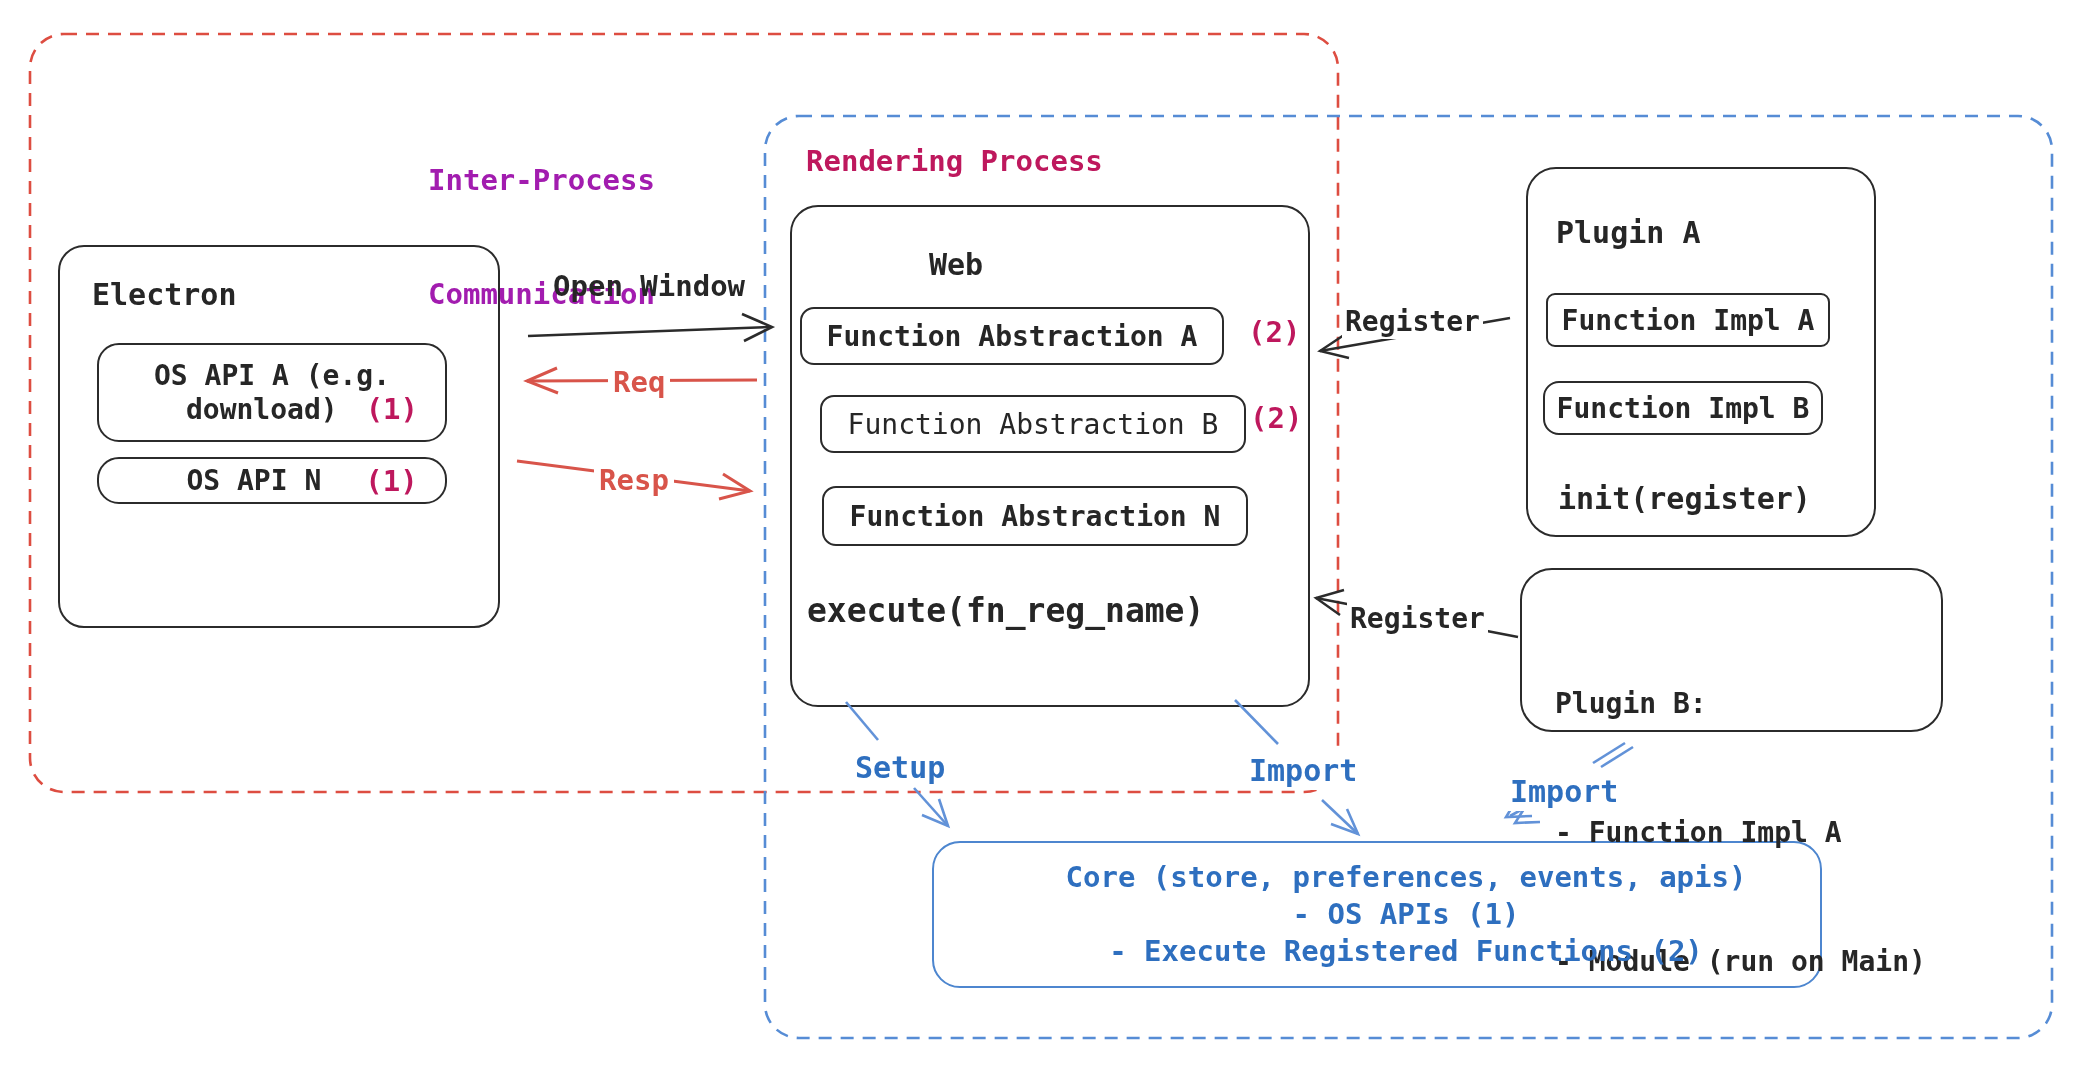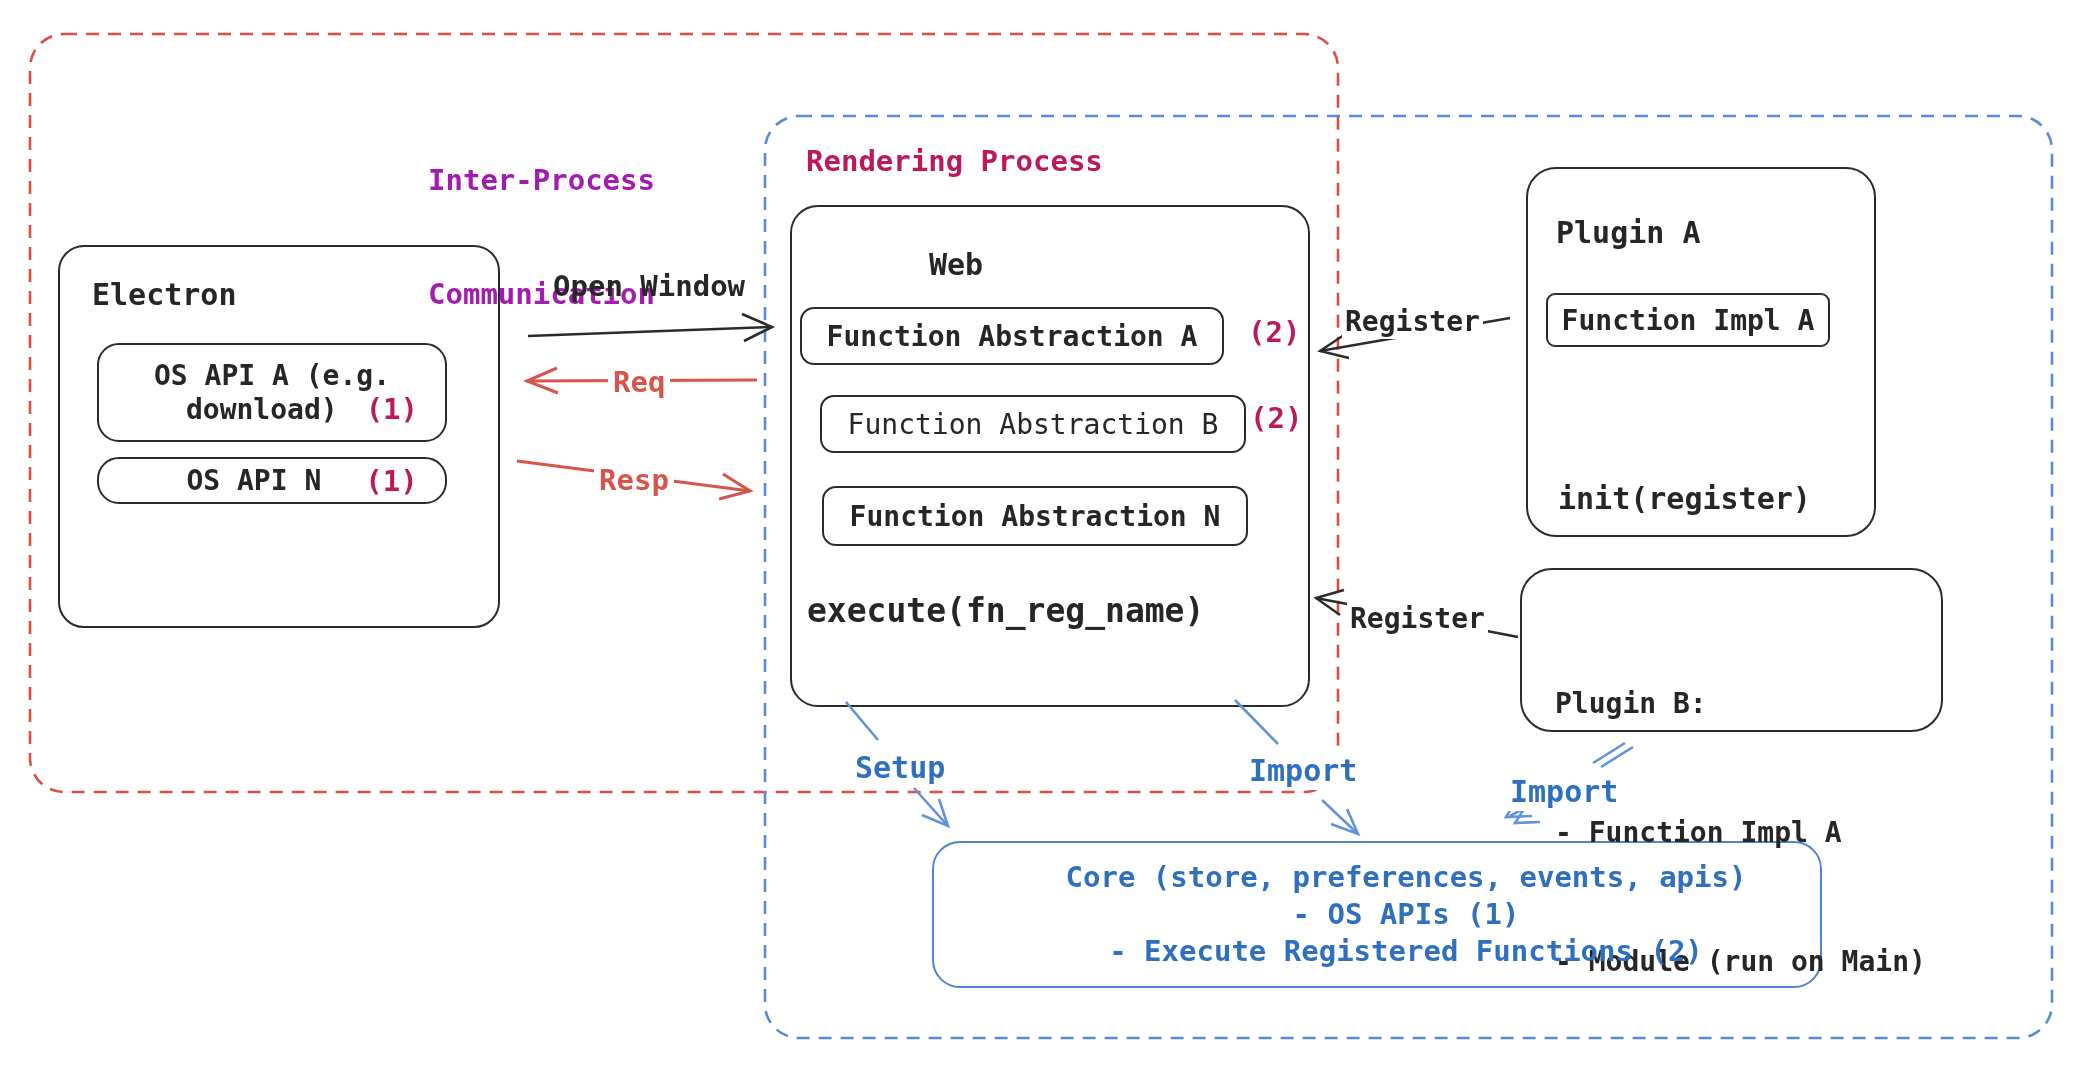--- a/index.html
+++ b/index.html
@@ -120,20 +120,21 @@
   <div class="box fnbox center-row" style="left:820px;top:395px;width:426px;height:58px;border-radius:14px;font-weight:normal;">Function Abstraction B</div>
   <div class="label blue" style="left:1250px;top:400px;font-size:29px;">(2)</div>
 
   <div class="box fnbox center-row" style="left:822px;top:486px;width:426px;height:60px;border-radius:14px;font-weight:bold;">Function Abstraction N</div>
 
   <div class="label bold" style="left:807px;top:590px;font-size:33px;text-align:right;">execute(fn_reg_name)</div>
 
   <div class="box" style="left:1526px;top:167px;width:350px;height:370px;border-radius:30px;"></div>
   <div class="label bold" style="left:1556px;top:214px;font-size:30px;">Plugin A</div>
   <div class="box fnbox center-row" style="left:1546px;top:293px;width:284px;height:54px;border-radius:9px;font-weight:bold;">Function Impl A</div>
+  <div class="box fnbox center-row" style="left:1543px;top:381px;width:280px;height:54px;border-radius:16px;font-weight:bold;">Function Impl B</div>
   <div class="label bold" style="left:1558px;top:480px;font-size:30px;">init(register)</div>
 
   <div class="box" style="left:1520px;top:568px;width:423px;height:164px;border-radius:32px;"></div>
   <div class="label bold" style="left:1555px;top:596px;font-size:28px;line-height:43px;">
     <div>Plugin B:</div>
     <div>- Function Impl A</div>
     <div>- Module (run on Main)</div>
   </div>
 
   <div class="label bold" style="left:553px;top:268px;font-size:29px;">Open Window</div>

